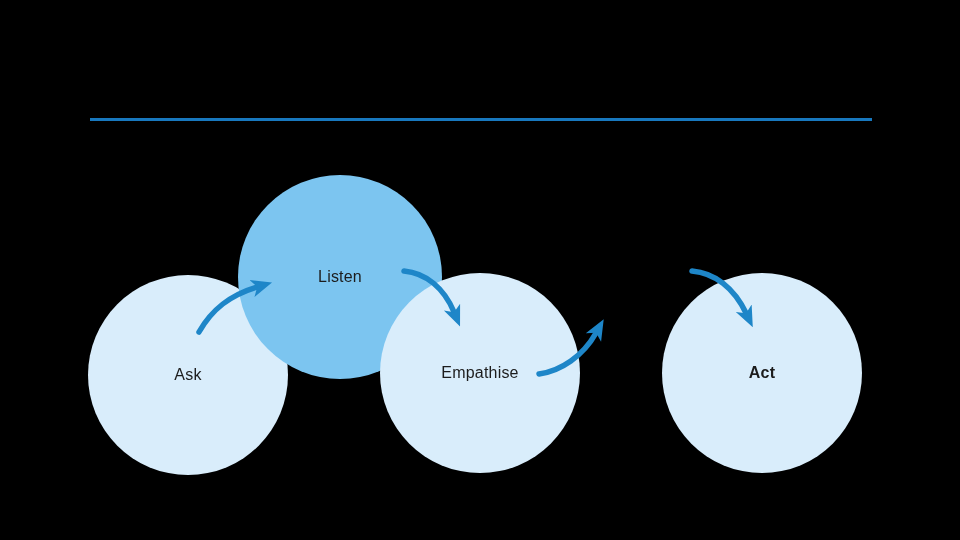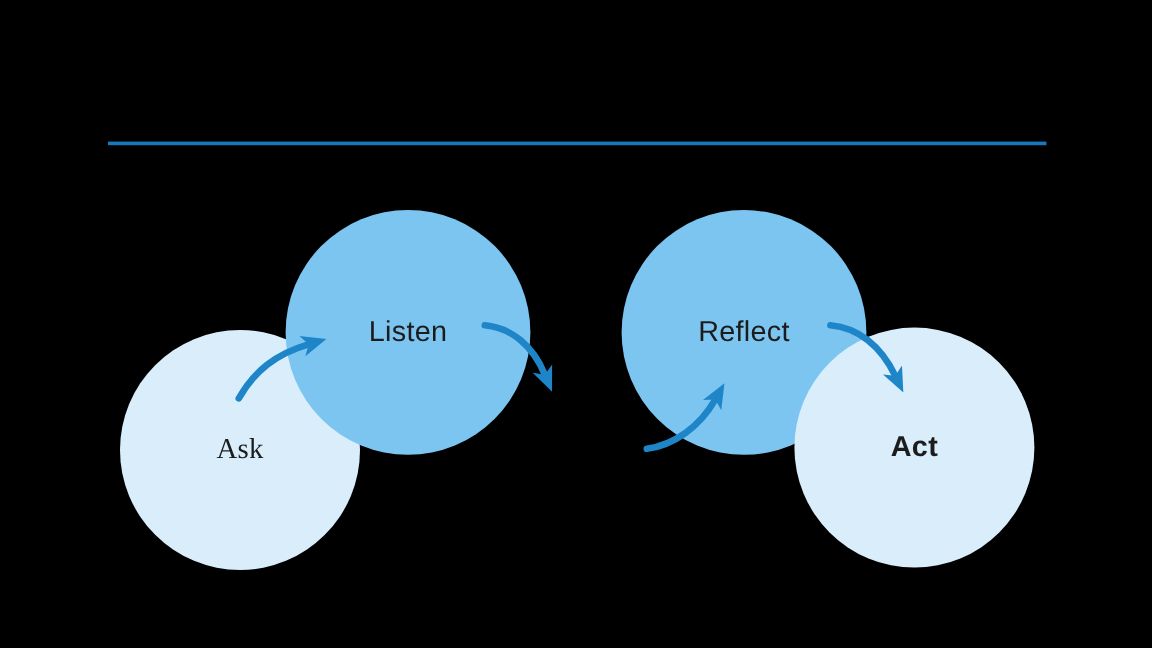--- a/index.html
+++ b/index.html
@@ -30,27 +30,27 @@
   }
   .circle {
     position: absolute;
     border-radius: 50%;
     display: flex;
     align-items: center;
     justify-content: center;
   }
   .light { width: 200px; height: 200px; background: var(--circle-light); }
   .dark  { width: 204px; height: 204px; background: var(--circle-dark); }
-  .c-ask       { left: 100px; top: 275px; font-family: Liberation Serif, serif; }
+  .c-ask       { left: 88px; top: 275px; }
   .c-listen    { left: 238px; top: 175px; }
   .c-empathise { left: 380px; top: 273px; }
   .c-reflect   { left: 518px; top: 175px; }
   .c-act       { left: 662px; top: 273px; font-weight: bold; }
   .circle span {
-    font-size: 24px;
+    font-size: 16px;
     line-height: 1;
     color: var(--text);
     letter-spacing: 0.2px;
     white-space: nowrap;
   }
   .arrows {
     position: absolute;
     left: 0; top: 0;
     width: 960px; height: 540px;
     pointer-events: none;
@@ -70,24 +70,24 @@
   <div class="divider"></div>
 
   <div class="circle light c-ask">
     <span>Ask</span>
   </div>
 
   <div class="circle dark c-listen">
     <span>Listen</span>
   </div>
 
+  <div class="circle light c-empathise">
+    <span>Empathise</span>
+  </div>
 
-  <div class="circle dark c-reflect">
-    <span>Reflect</span>
-  </div>
 
   <div class="circle light c-act">
     <span>Act</span>
   </div>
 
   <svg class="arrows" viewBox="0 0 960 540" xmlns="http://www.w3.org/2000/svg" aria-hidden="true">
     <defs>
       <marker id="ah" viewBox="0 0 10 10" refX="2.5" refY="5" markerWidth="3.8" markerHeight="3.8" orient="auto">
         <path d="M0,0.8 L10,5 L0,9.2 L2.6,5 z" fill="#1e86c8" style="fill: var(--arrow);"></path>
       </marker>

